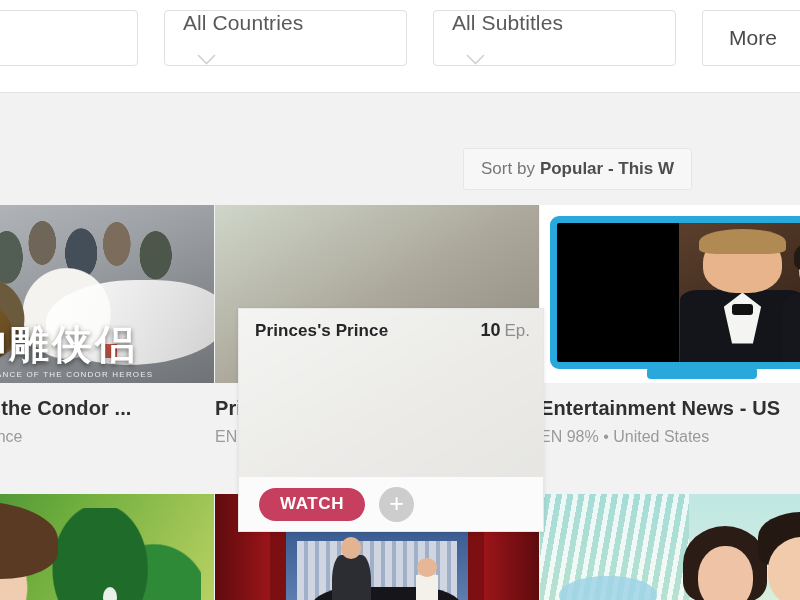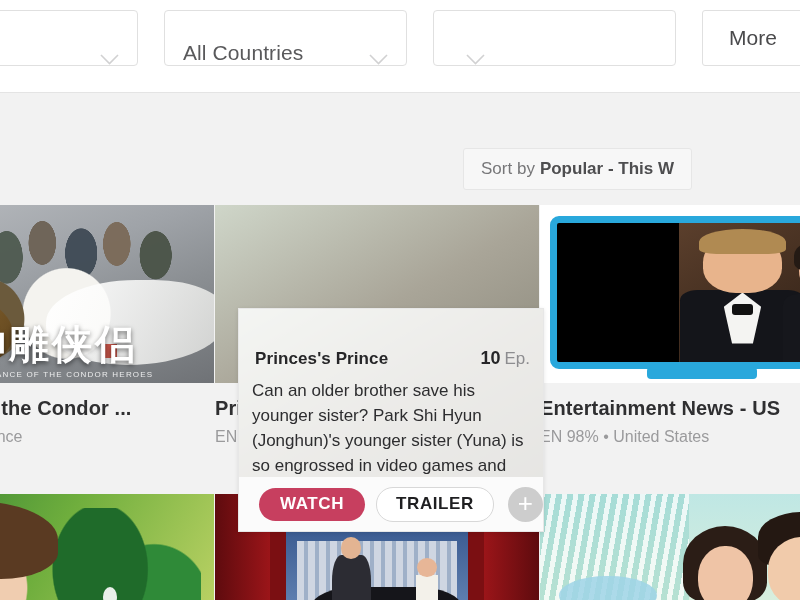--- a/index.html
+++ b/index.html
@@ -13,22 +13,22 @@
 
   
   .filterbar{
     position:absolute;left:0;top:0;width:800px;height:92px;
     background:#ffffff;border-bottom:1px solid #e4e4e4;
   }
   .fb-inner{position:absolute;left:-70px;top:10px;display:flex;align-items:flex-start;}
   .dropdown{
     height:56px;box-sizing:border-box;
     border:1px solid #e0e0e0;border-radius:4px;background:#fff;
-    display:flex;align-items:flex-end;justify-content:space-between;
-    padding:0 18px 0 18px;margin-right:26px;
+    display:flex;align-items:flex-start;justify-content:space-between;
+    padding:0 18px 0 18px;margin-right:26px;flex-direction:column;
   }
   .dd-1{width:208px;}
   .dd-2{width:243px;}
   .dd-3{width:243px;}
   .dd-label{
     font-size:21px;color:#59595b;white-space:nowrap;letter-spacing:.1px;
   }
   .chev{
     width:19px;height:11px;flex:0 0 auto;margin-left:14px;opacity:.45;
   }
@@ -89,21 +89,21 @@
   .hc-inner{position:relative;padding:11px 13px 0 13px;}
   .hc-head{display:flex;align-items:baseline;justify-content:space-between;}
   .hc-title{
     font-size:17px;font-weight:bold;color:#262628;letter-spacing:.1px;
     position:relative;display:inline-block;padding:0 3px;
   }
   .hc-title:before{
     content:"";position:absolute;left:0;right:0;top:2px;bottom:1px;
     background:rgba(226,130,150,.40);z-index:-1;border-radius:2px;
   }
-  .hc-ep{font-size:17px;color:#8d8d90;white-space:nowrap;margin-top:28px;}
+  .hc-ep{font-size:17px;color:#8d8d90;white-space:nowrap;}
   .hc-ep b{color:#262628;font-weight:bold;font-size:18px;margin-right:4px;}
   .hc-desc{
     margin-top:9px;font-size:17px;line-height:25px;color:#2d2d2f;
   }
   .hc-more{color:#5a9ad4;cursor:pointer;}
   .hc-actions{
     position:absolute;left:0;right:0;bottom:0;height:54px;
     display:flex;align-items:center;padding-left:20px;
     background:transparent;
   }
@@ -263,20 +263,21 @@
       <div class="dropdown dd-2">
         <span class="dd-label">All Countries</span>
         <span class="chev">
           <svg viewBox="0 0 19 11">
               <path d="M1 1l8.5 8.5L18 1" fill="none" stroke="#9a9a9c" stroke-width="1.6"></path>
             </svg>
         </span>
       </div>
 
       <div class="dropdown dd-3">
+        <span class="dd-label">All Subtitles</span>
         <span class="chev">
           <svg viewBox="0 0 19 11">
               <path d="M1 1l8.5 8.5L18 1" fill="none" stroke="#9a9a9c" stroke-width="1.6"></path>
             </svg>
         </span>
       </div>
 
       <div class="more-btn">More</div>
     </div>
   </div>
@@ -417,24 +418,22 @@
       <div class="hc-top">
         <div class="art" style="background:linear-gradient(150deg,#cfd6c9,#a9a598 55%,#8d8a7d);"></div>
         <div class="hc-tint"></div>
         <div class="hc-inner">
           <div class="hc-head">
             <span class="hc-title">Princes's Prince</span>
             <span class="hc-ep">
               <b>10</b><span>Ep.</span>
             </span>
           </div>
-          <div class="hc-desc"><span>Can an older brother save his younger sister? Park Shi Hyun (Jonghun)'s younger sister (Yuna) is so engrossed in video games and her compute...</span><span class="hc-more">more</span></div>
         </div>
       </div>
       <div class="hc-actions">
         <div class="btn-watch">WATCH</div>
-        <div class="btn-trailer">TRAILER</div>
         <div class="btn-plus">+</div>
       </div>
     </div>
 
   </div>
 </div>
 
 </body></html>

